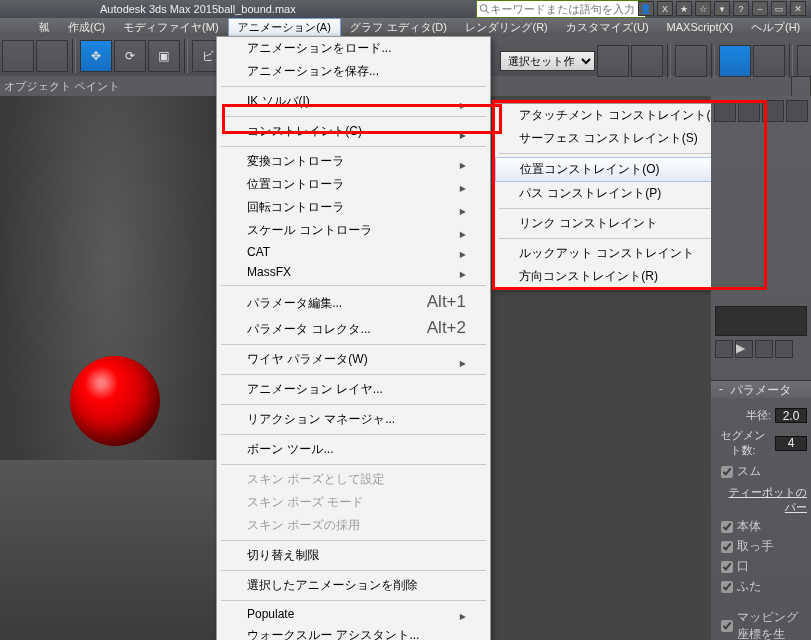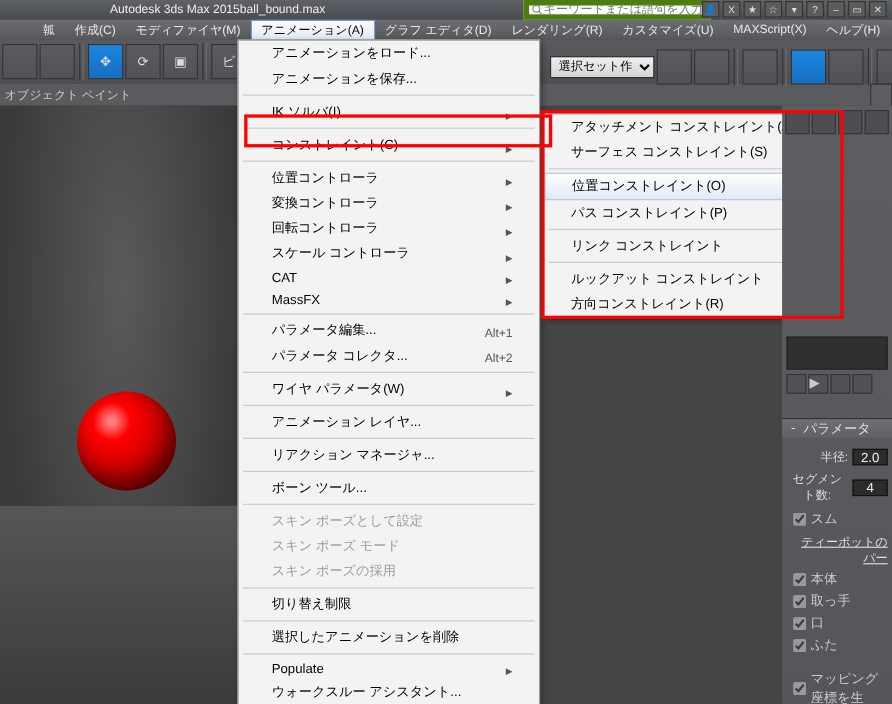--- a/index.html
+++ b/index.html
@@ -1,21 +1,21 @@
 <!DOCTYPE html>
 <html><head>
 <meta charset="utf-8">
 <style>
   * { margin: 0; padding: 0; box-sizing: border-box; font-family: "Segoe UI", "Meiryo UI", sans-serif; font-size: 12px; }
   body { width: 811px; height: 640px; background: #454545; overflow: hidden; position: relative; }
 
   
   .titlebar { height: 18px; background: linear-gradient(#5e6166,#484b51); display: flex; align-items: center; color: #eee; padding-left: 100px; }
   .titlebar span { font-size: 11px; }
-  .title-search { position: absolute; right: 165px; top: 0; height: 18px; width: 170px; background: #fff; border: 5px solid #4d7c0f; display:flex; align-items:center; padding:0 2px;}
+  .title-search { position: absolute; right: 165px; top: 0; height: 18px; width: 170px; background: #fff; border: 1px solid #4d7c0f; display:flex; align-items:center; padding:0 2px;}
   .title-search input { border:none; outline:none; width:100%; font-size:11px; color:#888; background:transparent;}
   .title-icons { position:absolute; right:5px; top:1px; display:flex; gap:3px;}
   .tico { width:16px; height:15px; background:#5c5c5c; border:1px solid #333; font-size:9px; display:flex; align-items:center; justify-content:center; color:#ddd;}
 
   
   .menubar { height: 18px; background: linear-gradient(#6d6e71,#565759); display: flex; align-items: center; padding-left: 30px; }
   .menubar .mi { color:#e9e9e9; padding: 1px 9px; font-size:11px; }
   .menubar .mi.open { background: linear-gradient(#fcfcfc,#e4e9f4); color:#000; border:1px solid #769cda; }
 
   
@@ -35,21 +35,21 @@
   .ball { position:absolute; top:260px; left:70px; width:90px; height:90px; border-radius:50%;
     background: radial-gradient(circle at 35% 30%, #ff7a7a 4%, #ff0000 20%, #b20000 70%, #600000 100%);
     box-shadow: inset -6px -10px 18px rgba(0,0,0,.5); }
 
   
   .menu { position:absolute; top:36px; left:216px; width:275px; background:#f3f3f3; border:1px solid #999; box-shadow:2px 2px 6px rgba(0,0,0,.4); }
   .menu .item { padding:3px 24px 3px 30px; font-size:12px; color:#000; position:relative; display:flex; justify-content:space-between; align-items:flex-end; }
   .menu .item.disabled { color:#9b9b9b; }
   .menu .sep { height:1px; background:#c8c8c8; margin:3px 4px; }
   .menu .arrow::after { content:"▶"; font-size:8px; color:#555; }
-  .menu .shortcut { color:#555; font-size:11px; }
+  .menu .shortcut { color:#555; font-size:17px; }
   .redbox1 { position:absolute; top:104px; left:222px; width:280px; height:30px; border:3px solid #ff0000; z-index:20; pointer-events:none;}
 
   
   .submenu { position:absolute; top:103px; left:494px; width:268px; background:#f3f3f3; border:1px solid #999; box-shadow:2px 2px 6px rgba(0,0,0,.4); }
   .submenu .item { padding:3px 20px 3px 24px; font-size:12px; color:#000; position:relative;}
   .submenu .item.sel { background: linear-gradient(#fefefe,#e2e9f6); border:1px solid #b0c5e6; }
   .submenu .sep { height:1px; background:#c8c8c8; margin:3px 4px; }
   .redbox2 { position:absolute; top:100px; left:492px; width:275px; height:190px; border:3px solid #ff0000; z-index:20; pointer-events:none;}
 
   
@@ -155,24 +155,24 @@
     <div class="sep"></div>
     <div class="item arrow">
       <span>IK ソルバ(I)</span>
     </div>
     <div class="sep"></div>
     <div class="item arrow">
       <span>コンストレイント(C)</span>
     </div>
     <div class="sep"></div>
     <div class="item arrow">
+      <span>変換コントローラ</span>
+    </div>
+    <div class="item arrow">
       <span>位置コントローラ</span>
-    </div>
-    <div class="item arrow">
-      <span>変換コントローラ</span>
     </div>
     <div class="item arrow">
       <span>回転コントローラ</span>
     </div>
     <div class="item arrow">
       <span>スケール コントローラ</span>
     </div>
     <div class="item arrow">
       <span>CAT</span>
     </div>

